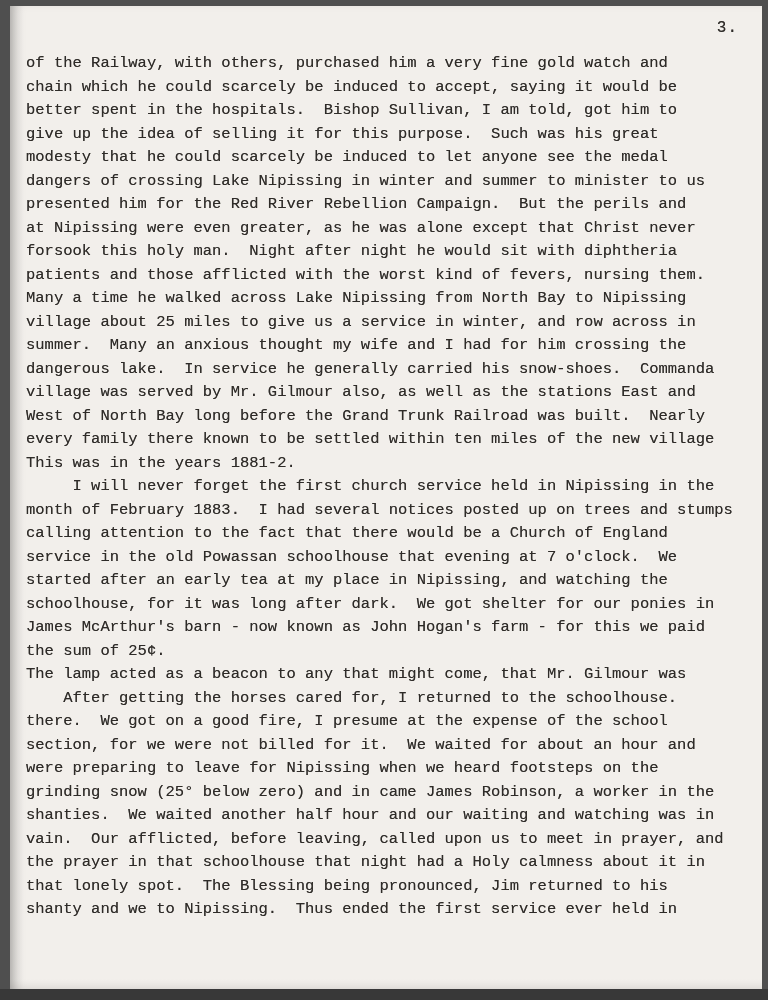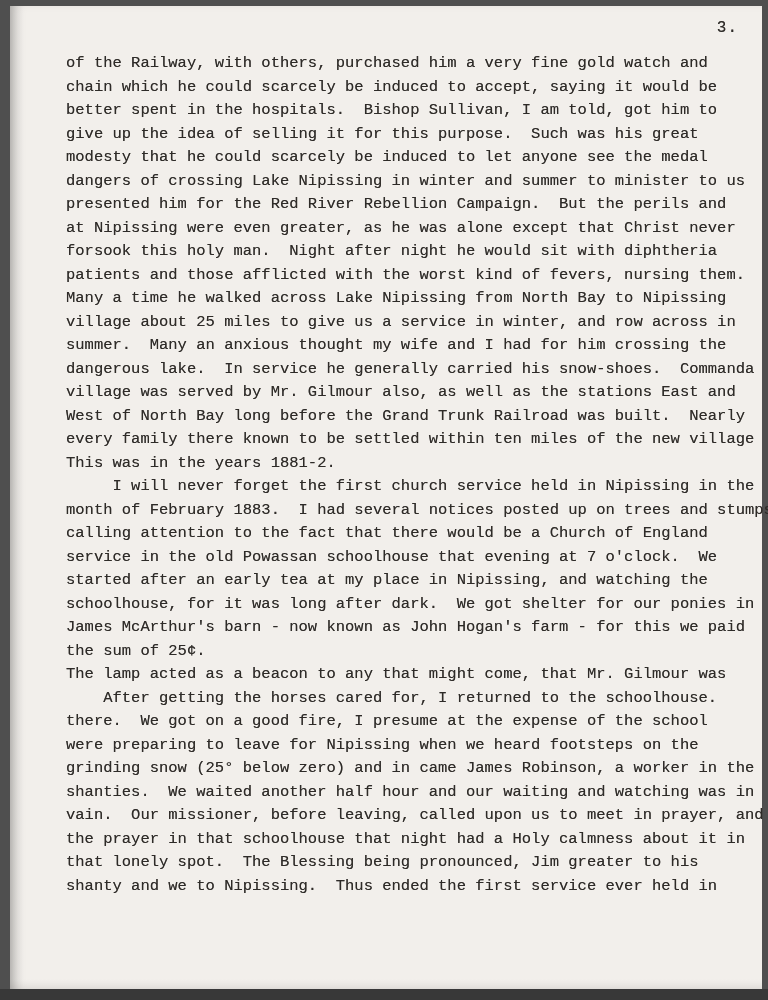--- a/index.html
+++ b/index.html
@@ -39,22 +39,21 @@
     position: absolute;
     top: 12px;
     right: 24px;
     font-size: 16px;
     line-height: 20px;
     letter-spacing: 1px;
     color: var(--ink);
     text-shadow: 0 0 0.5px rgba(46,43,40,0.65);
   }
   .text-body {
-    padding: 46px 0 0 36px;
-    margin-left: 20px;
+    padding: 46px 0 0 16px;
   }
   .line {
     white-space: pre;
     font-size: 15.5px;
     line-height: 23.5px;
     height: 23.5px;
     color: var(--ink);
     text-shadow: 0 0 0.5px rgba(46,43,40,0.6); 
   }
 </style>
@@ -87,22 +86,23 @@
         <div class="line">month of February 1883.  I had several notices posted up on trees and stumps</div>
         <div class="line">calling attention to the fact that there would be a Church of England</div>
         <div class="line">service in the old Powassan schoolhouse that evening at 7 o'clock.  We</div>
         <div class="line">started after an early tea at my place in Nipissing, and watching the</div>
         <div class="line">schoolhouse, for it was long after dark.  We got shelter for our ponies in</div>
         <div class="line">James McArthur's barn - now known as John Hogan's farm - for this we paid</div>
         <div class="line">the sum of 25¢.</div>
         <div class="line">The lamp acted as a beacon to any that might come, that Mr. Gilmour was</div>
         <div class="line">    After getting the horses cared for, I returned to the schoolhouse.</div>
         <div class="line">there.  We got on a good fire, I presume at the expense of the school</div>
+        <div class="line">section, for we were not billed for it.  We waited for about an hour and</div>
         <div class="line">were preparing to leave for Nipissing when we heard footsteps on the</div>
         <div class="line">grinding snow (25° below zero) and in came James Robinson, a worker in the</div>
         <div class="line">shanties.  We waited another half hour and our waiting and watching was in</div>
-        <div class="line">vain.  Our missioner, before leaving, called upon us to meet in prayer, and</div>
+        <div class="line">vain.  Our afflicted, before leaving, called upon us to meet in prayer, and</div>
         <div class="line">the prayer in that schoolhouse that night had a Holy calmness about it in</div>
-        <div class="line">that lonely spot.  The Blessing being pronounced, Jim greater to his</div>
+        <div class="line">that lonely spot.  The Blessing being pronounced, Jim returned to his</div>
         <div class="line">shanty and we to Nipissing.  Thus ended the first service ever held in</div>
       </div>
   </div>
 </div>
 
 </body></html>

